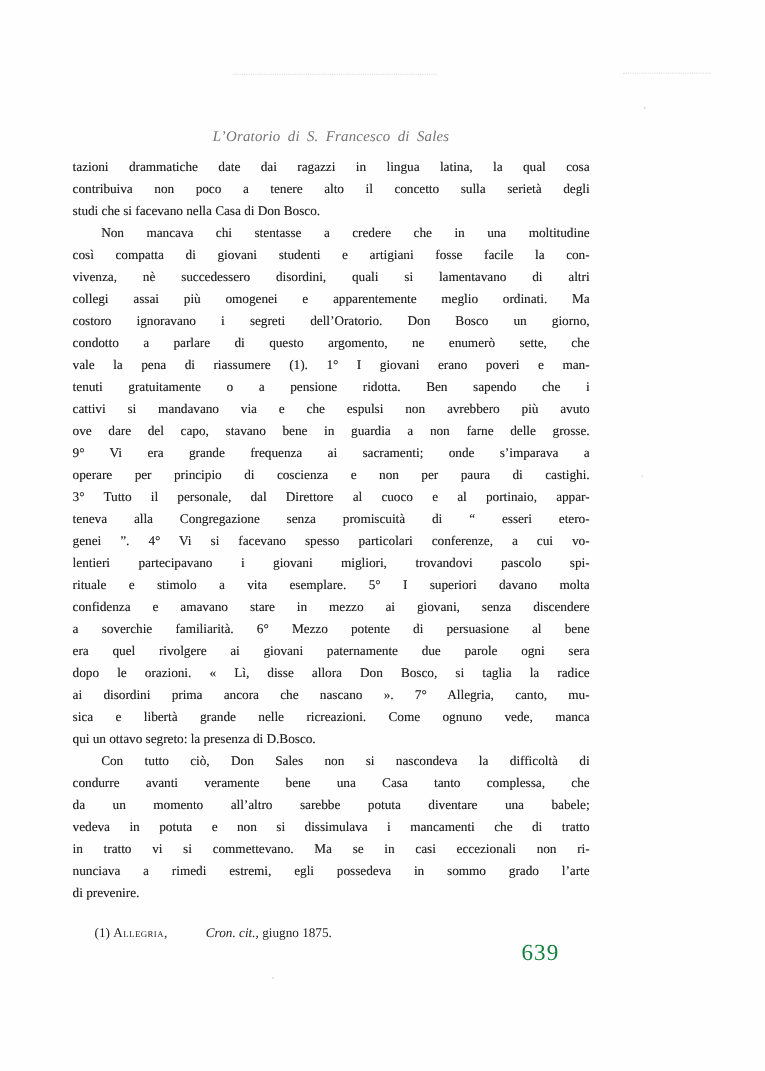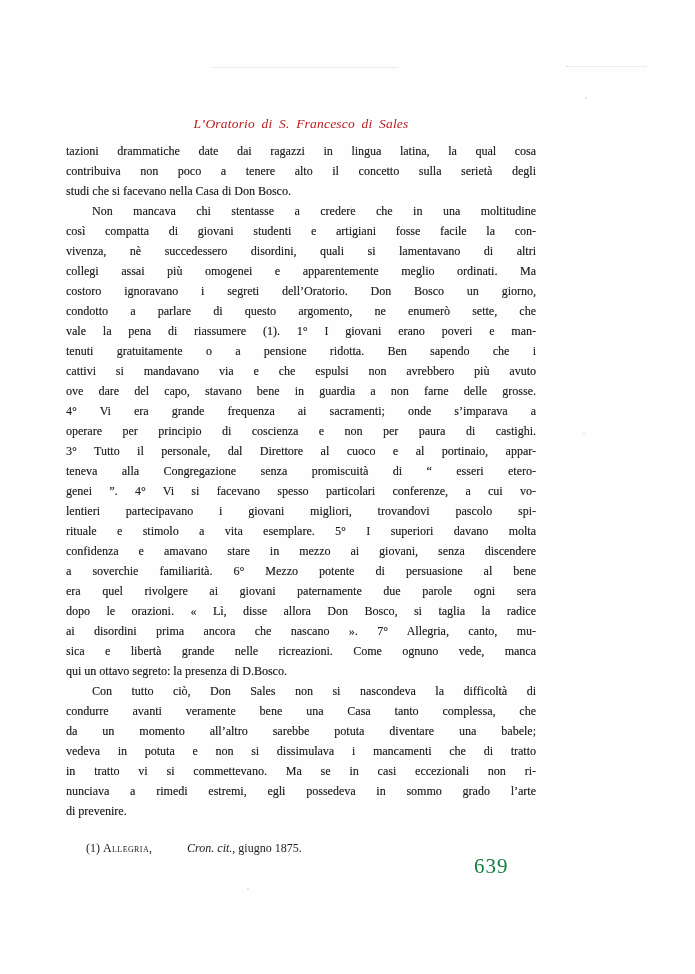--- a/index.html
+++ b/index.html
@@ -16,21 +16,21 @@
     color: #1e1e1e;
   }
   .running-head {
     position: absolute;
     left: 66px; top: 116px; width: 470px;
     text-align: center;
     font-style: italic;
     font-size: 13.5px;
     word-spacing: 3px;
     letter-spacing: 0.2px;
-    color: #b91c1c;
+    color: #737373;
   }
   .text-block {
     position: absolute;
     left: 66px; top: 141px; width: 470px;
     font-size: 12px;
     line-height: 20px;
     text-shadow: 0.2px 0.2px 0.3px rgba(30,30,30,0.45);
   }
   .line {
     text-align: justify;
@@ -95,21 +95,21 @@
       <div class="line indent">Non mancava chi stentasse a credere che in una moltitudine</div>
       <div class="line">così compatta di giovani studenti e artigiani fosse facile la con-</div>
       <div class="line">vivenza, nè succedessero disordini, quali si lamentavano di altri</div>
       <div class="line">collegi assai più omogenei e apparentemente meglio ordinati. Ma</div>
       <div class="line">costoro ignoravano i segreti dell’Oratorio. Don Bosco un giorno,</div>
       <div class="line">condotto a parlare di questo argomento, ne enumerò sette, che</div>
       <div class="line">vale la pena di riassumere (1). 1° I giovani erano poveri e man-</div>
       <div class="line">tenuti gratuitamente o a pensione ridotta. Ben sapendo che i</div>
       <div class="line">cattivi si mandavano via e che espulsi non avrebbero più avuto</div>
       <div class="line">ove dare del capo, stavano bene in guardia a non farne delle grosse.</div>
-      <div class="line">4° Vi era grande frequenza ai sacramenti; onde s’imparava a</div>
+      <div class="line">9° Vi era grande frequenza ai sacramenti; onde s’imparava a</div>
       <div class="line">operare per principio di coscienza e non per paura di castighi.</div>
       <div class="line">3° Tutto il personale, dal Direttore al cuoco e al portinaio, appar-</div>
       <div class="line">teneva alla Congregazione senza promiscuità di “ esseri etero-</div>
       <div class="line">genei ”. 4° Vi si facevano spesso particolari conferenze, a cui vo-</div>
       <div class="line">lentieri partecipavano i giovani migliori, trovandovi pascolo spi-</div>
       <div class="line">rituale e stimolo a vita esemplare. 5° I superiori davano molta</div>
       <div class="line">confidenza e amavano stare in mezzo ai giovani, senza discendere</div>
       <div class="line">a soverchie familiarità. 6° Mezzo potente di persuasione al bene</div>
       <div class="line">era quel rivolgere ai giovani paternamente due parole ogni sera</div>
       <div class="line">dopo le orazioni. « Lì, disse allora Don Bosco, si taglia la radice</div>

